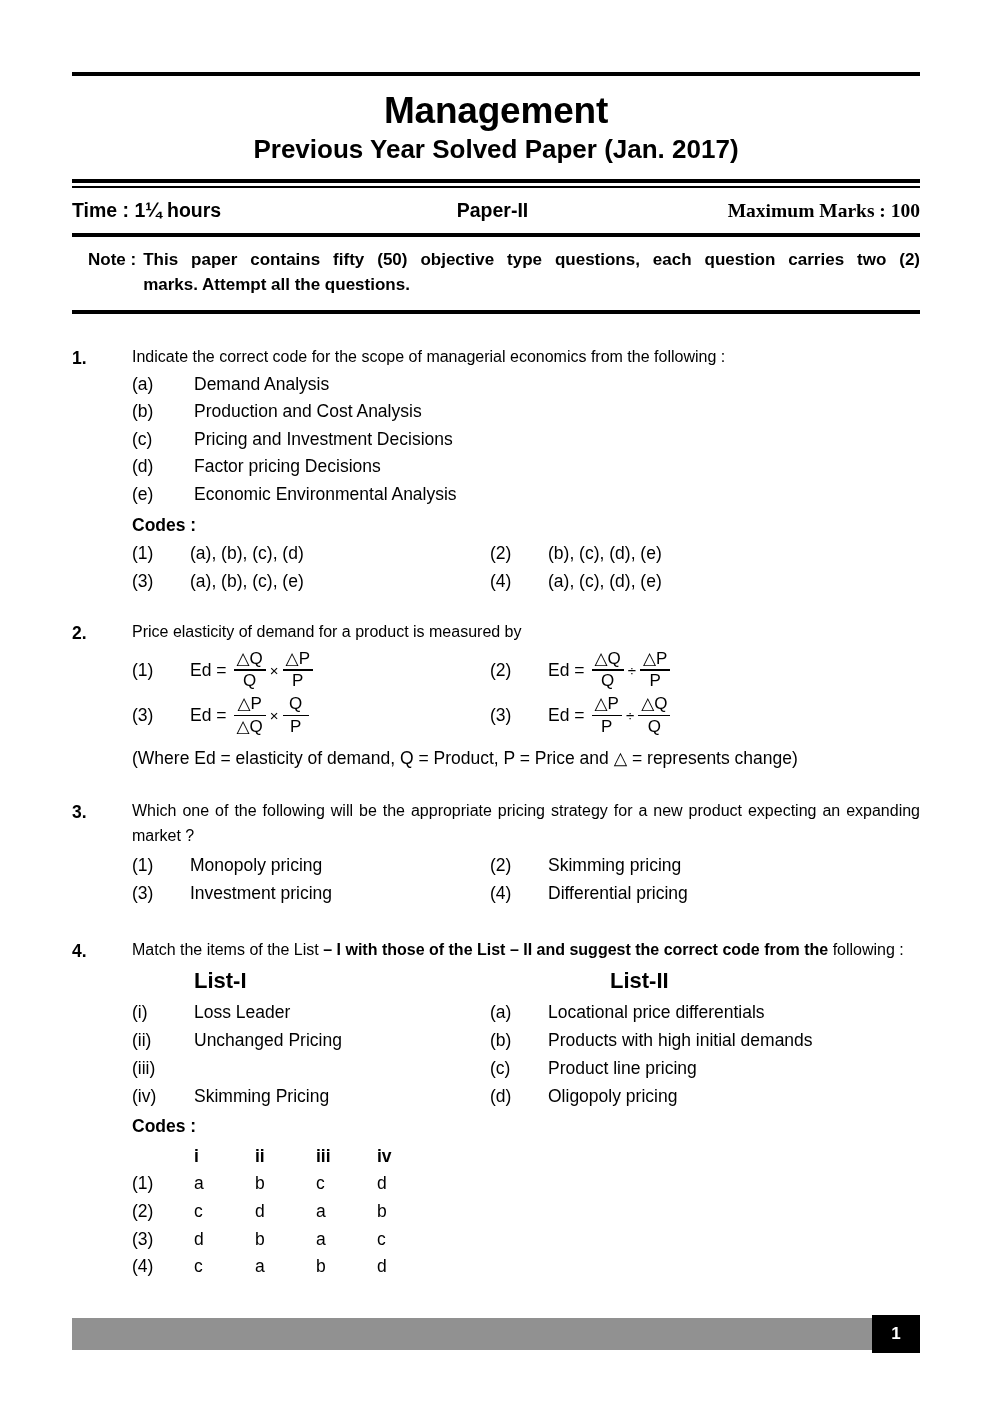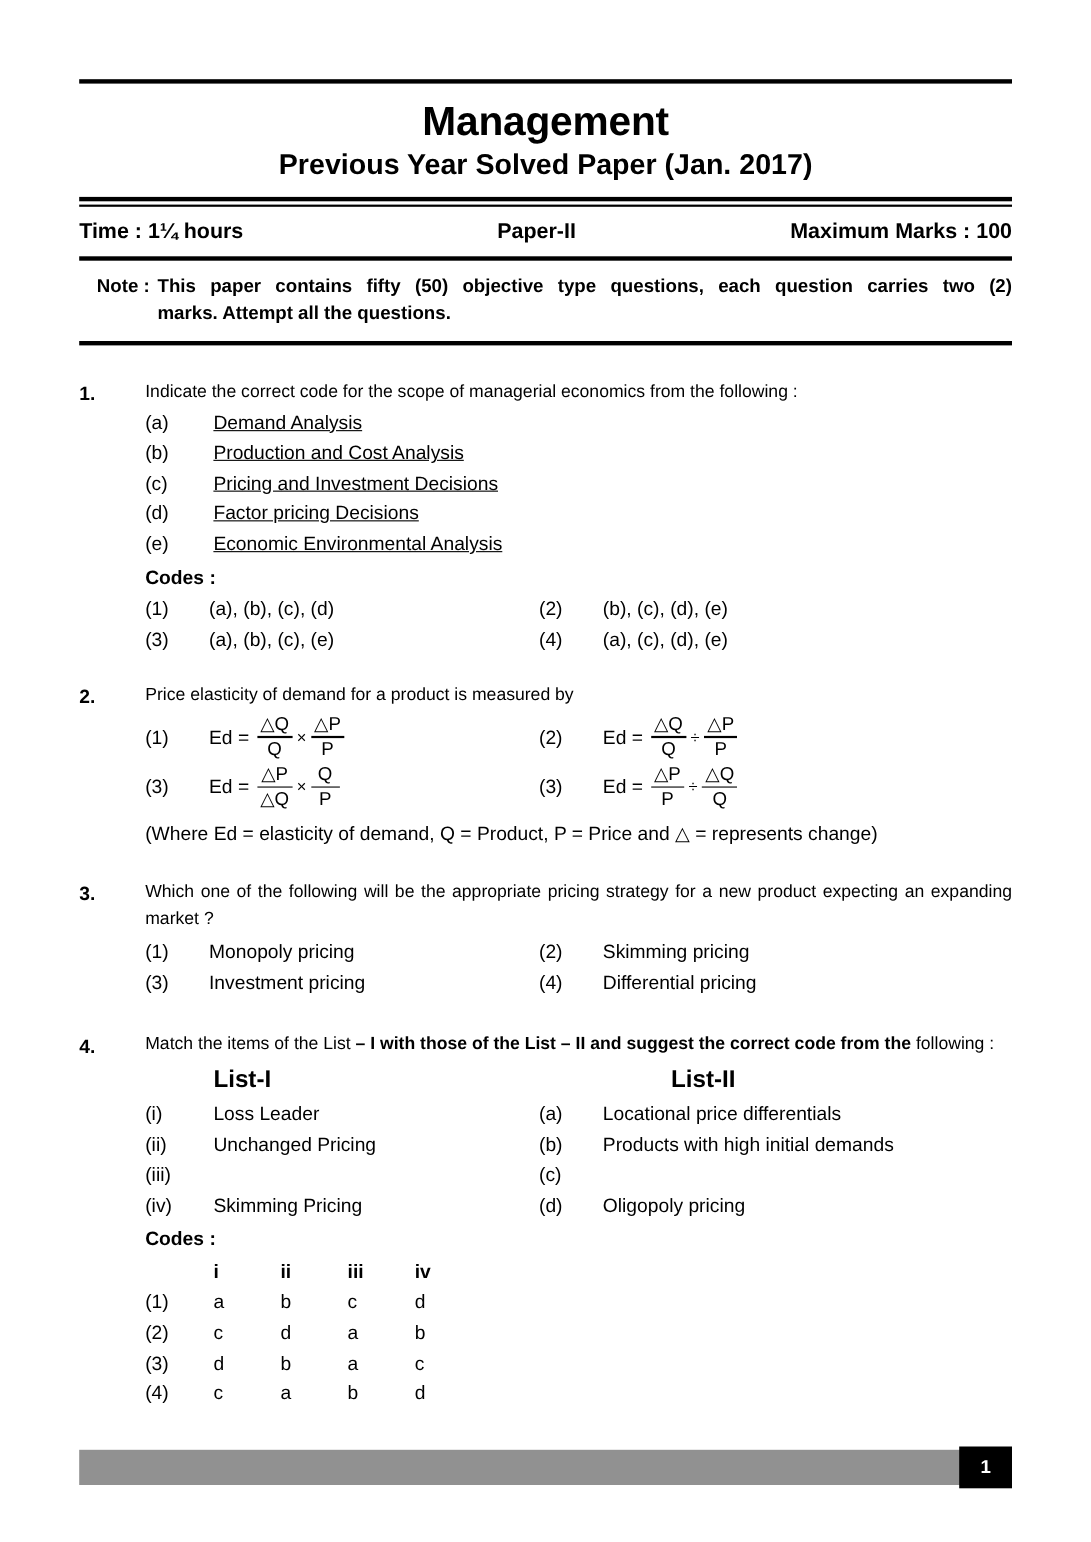--- a/index.html
+++ b/index.html
@@ -64,21 +64,21 @@
     font-size: 19.5px;
     font-weight: bold;
     padding: 11px 0 11px 0;
   }
   .exam-meta .time { flex: 0 0 auto; }
   .exam-meta .paper {
     flex: 1 1 auto;
     text-align: center;
     padding-left: 36px;
   }
-  .exam-meta .marks { flex: 0 0 auto; }
+  .exam-meta .marks { flex: 0 0 auto; font-family: Liberation Serif, serif; }
 
   .note {
     display: flex;
     font-size: 17px;
     font-weight: bold;
     padding: 11px 0 12px 0;
     line-height: 1.45;
     margin-left: 16px;
   }
   .note-label {
@@ -113,21 +113,21 @@
   .q-stem .bolder { font-weight: bold; }
 
   
   .sub-list { margin-top: 1px; }
   .sub-item {
     display: flex;
     font-size: 17.5px;
     line-height: 1.58;
   }
   .sub-item .lbl { flex: 0 0 62px; }
-  .sub-item .txt { flex: 1 1 auto; text-decoration: underline; }
+  .sub-item .txt { flex: 1 1 auto; }
 
   .codes-label {
     font-size: 17.5px;
     font-weight: bold;
     line-height: 1.62;
     margin-top: 2px;
   }
 
   
   .opt-grid { }
@@ -467,20 +467,21 @@
               <span class="lbl">(b)</span>
               <span class="txt">Products with high initial demands</span>
             </span>
           </div>
           <div class="list-row">
             <span class="cell-left">
               <span class="lbl">(iii)</span>
             </span>
             <span class="cell-right">
               <span class="lbl">(c)</span>
+              <span class="txt">Product line pricing</span>
             </span>
           </div>
           <div class="list-row">
             <span class="cell-left">
               <span class="lbl">(iv)</span>
               <span class="txt">Skimming Pricing</span>
             </span>
             <span class="cell-right">
               <span class="lbl">(d)</span>
               <span class="txt">Oligopoly pricing</span>

